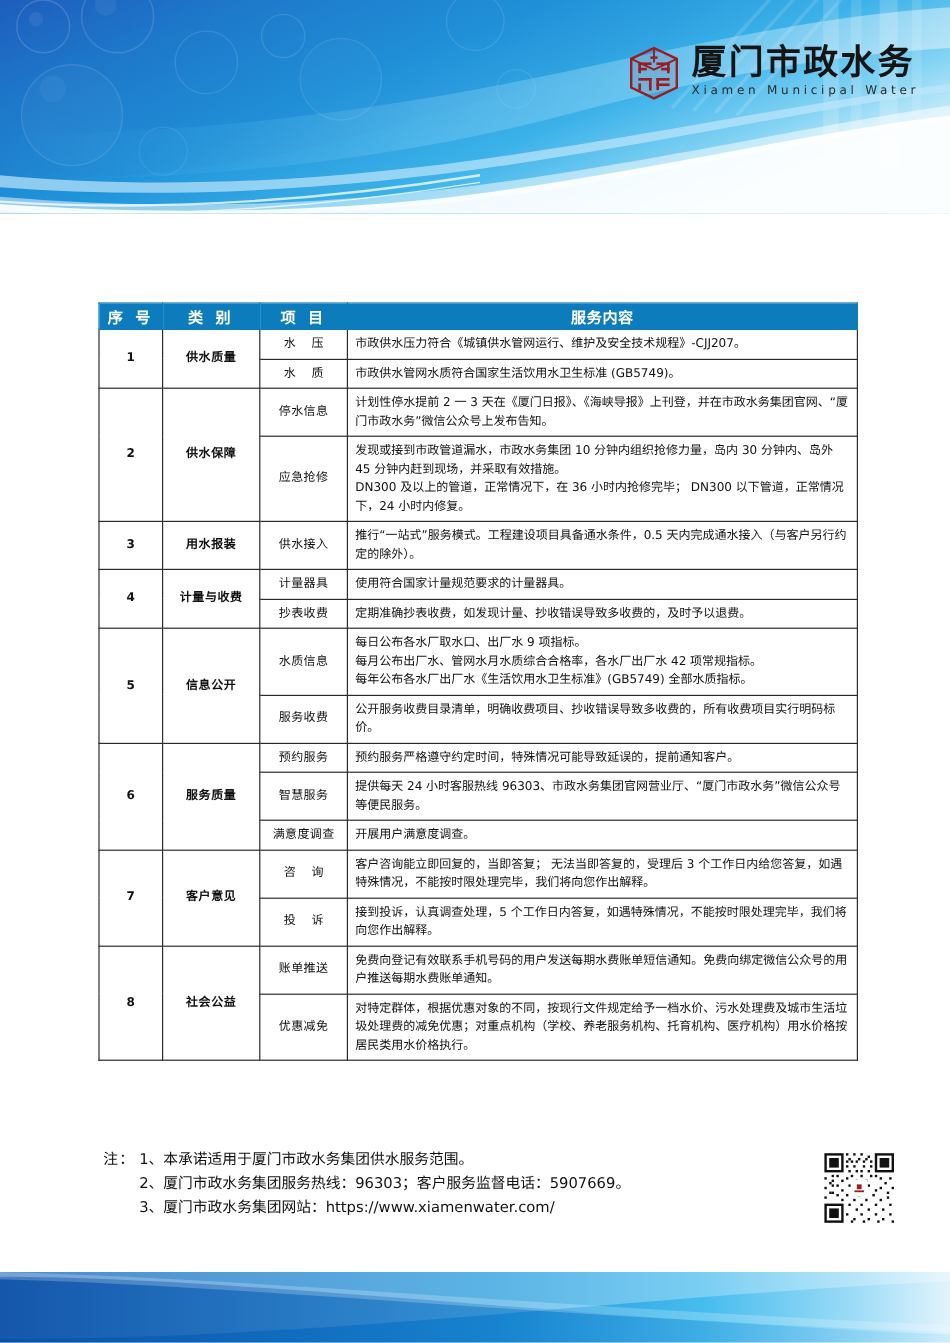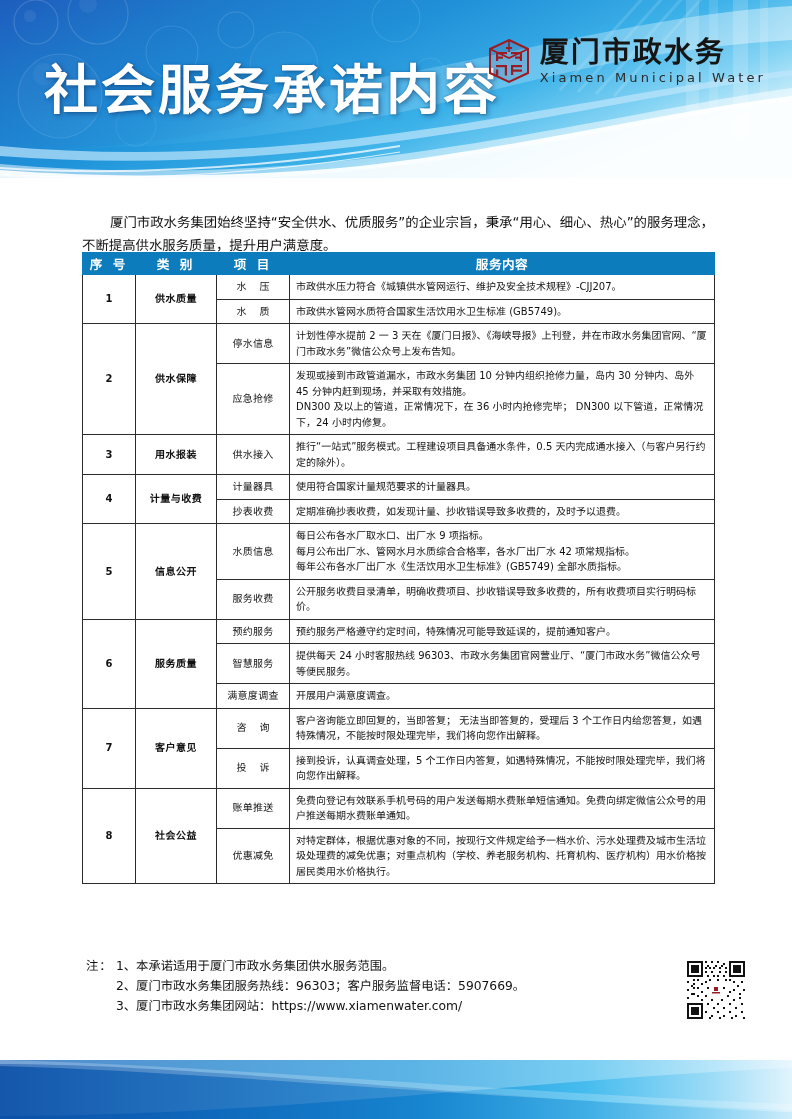--- a/index.html
+++ b/index.html
@@ -23,21 +23,21 @@
     position:absolute;left:44px;top:46px;
     font-family:"DejaVu Sans","Liberation Sans",sans-serif;
     font-size:54px;font-weight:bold;color:#ffffff;letter-spacing:3px;
     text-shadow:0 0 2px rgba(10,60,120,.55),2px 2px 5px rgba(8,46,96,.45);
     white-space:nowrap;
   }
   .logo-wrap{position:absolute;right:26px;top:38px;display:flex;gap:9px;}
   .logo-mark{width:44px;height:46px;flex:0 0 auto;}
   .logo-txt{display:flex;flex-direction:column;line-height:1;}
   .logo-cn{font-size:29px;font-weight:bold;color:#151515;letter-spacing:2px;white-space:nowrap;}
-  .logo-en{font-size:13px;color:#2b2b2b;letter-spacing:3.1px;white-space:nowrap;margin-top:4px;}
+  .logo-en{font-size:10px;color:#2b2b2b;letter-spacing:3.1px;white-space:nowrap;margin-top:4px;}
 
   
   .content{position:absolute;left:0;top:178px;width:792px;height:882px;background:#fff;}
 
   .intro{
     position:absolute;left:82px;top:33px;width:632px;
     font-size:13.4px;line-height:1.72;color:#111;text-align:justify;
   }
   .intro .ind{display:inline-block;width:28px;}
 
@@ -162,21 +162,20 @@
       <path d="M0,178 L792,178 L792,96 C660,112 520,148 360,166 C238,178 110,178 0,170 Z" fill="#ffffff" opacity=".92"></path>
       <path d="M0,164 C140,176 280,172 430,150 C580,128 690,102 792,88 L792,100 C690,114 580,140 430,162 C280,182 140,186 0,176 Z" fill="#ffffff" opacity=".5"></path>
       <path d="M0,146 C130,158 270,152 420,130 C570,108 690,82 792,70 L792,76 C690,88 570,116 420,138 C270,160 130,166 0,156 Z" fill="#bfe6fb" opacity=".7"></path>
 
       <g fill="none" stroke="#ffffff" stroke-opacity=".75">
         <path d="M0,168 C120,176 250,170 400,146" stroke-width="2"></path>
         <path d="M0,174 C120,182 250,176 400,152" stroke-width="1.2"></path>
       </g>
     </svg>
 
-    <div class="banner-title">社会服务承诺内容</div>
 
     <div class="logo-wrap">
       <svg class="logo-mark" viewBox="0 0 44 46">
         <g fill="none" stroke="#9b1b22" stroke-width="2">
           <path d="M22 2 L41 11 L41 35 L22 44 L3 35 L3 11 Z" fill="#a51c23" fill-opacity=".10"></path>
           <path d="M22 2 L22 14 M3 11 L22 20 L41 11" stroke-width="1.6"></path>
         </g>
         <g fill="#9b1b22">
           <rect x="9" y="14" width="11" height="2.2"></rect>
           <rect x="9" y="18.5" width="7" height="2.2"></rect>
@@ -195,21 +194,20 @@
       </svg>
       <div class="logo-txt">
         <div class="logo-cn">厦门市政水务</div>
         <div class="logo-en">Xiamen Municipal Water</div>
       </div>
     </div>
   </div>
 
   <div class="content">
 
-    <div class="intro"><span class="ind"></span><span>厦门市政水务集团始终坚持“安全供水、优质服务”的企业宗旨，秉承“用心、细心、热心”的服务理念，不断提高供水服务质量，提升用户满意度。</span></div>
 
     <table class="promise">
       <colgroup>
           <col class="c1">
           <col class="c2">
           <col class="c3">
           <col class="c4">
         </colgroup>
       <thead>
         <tr>

